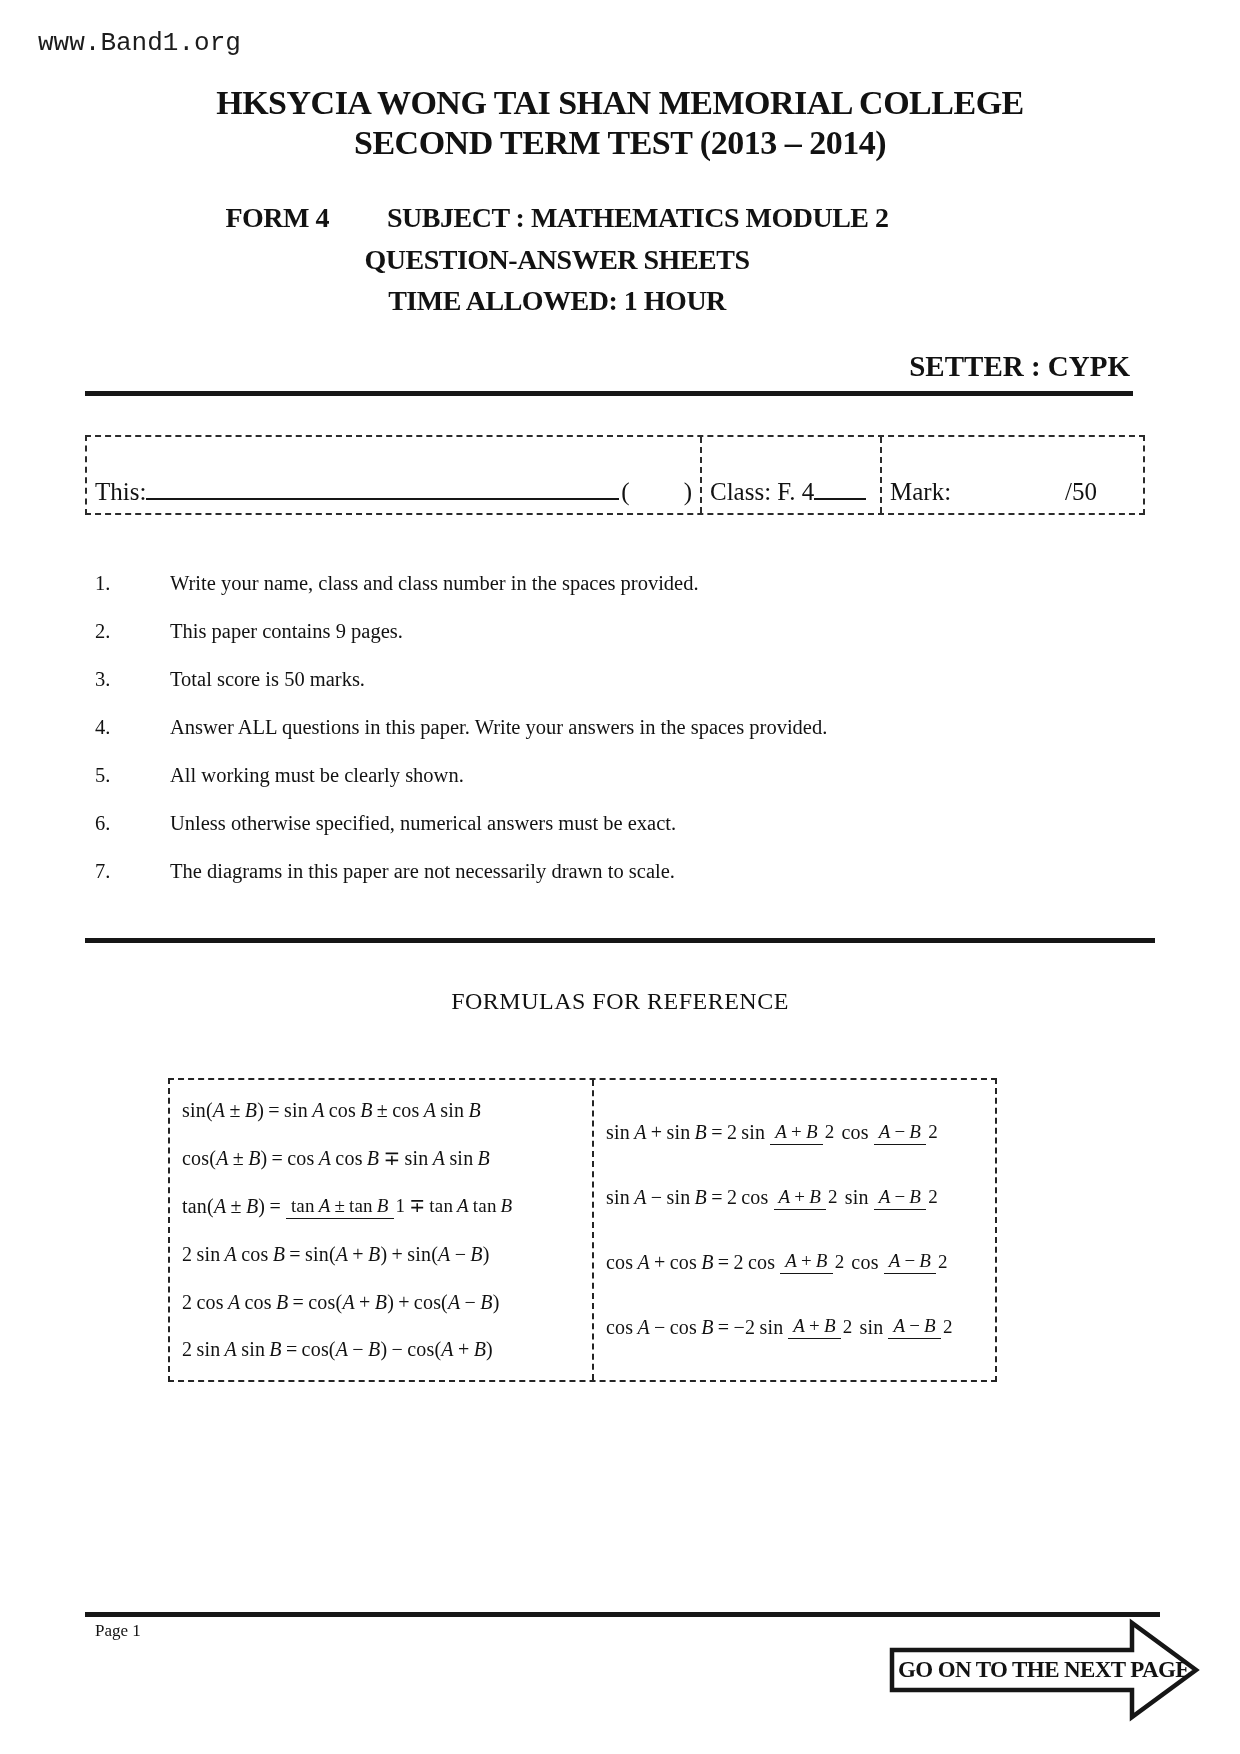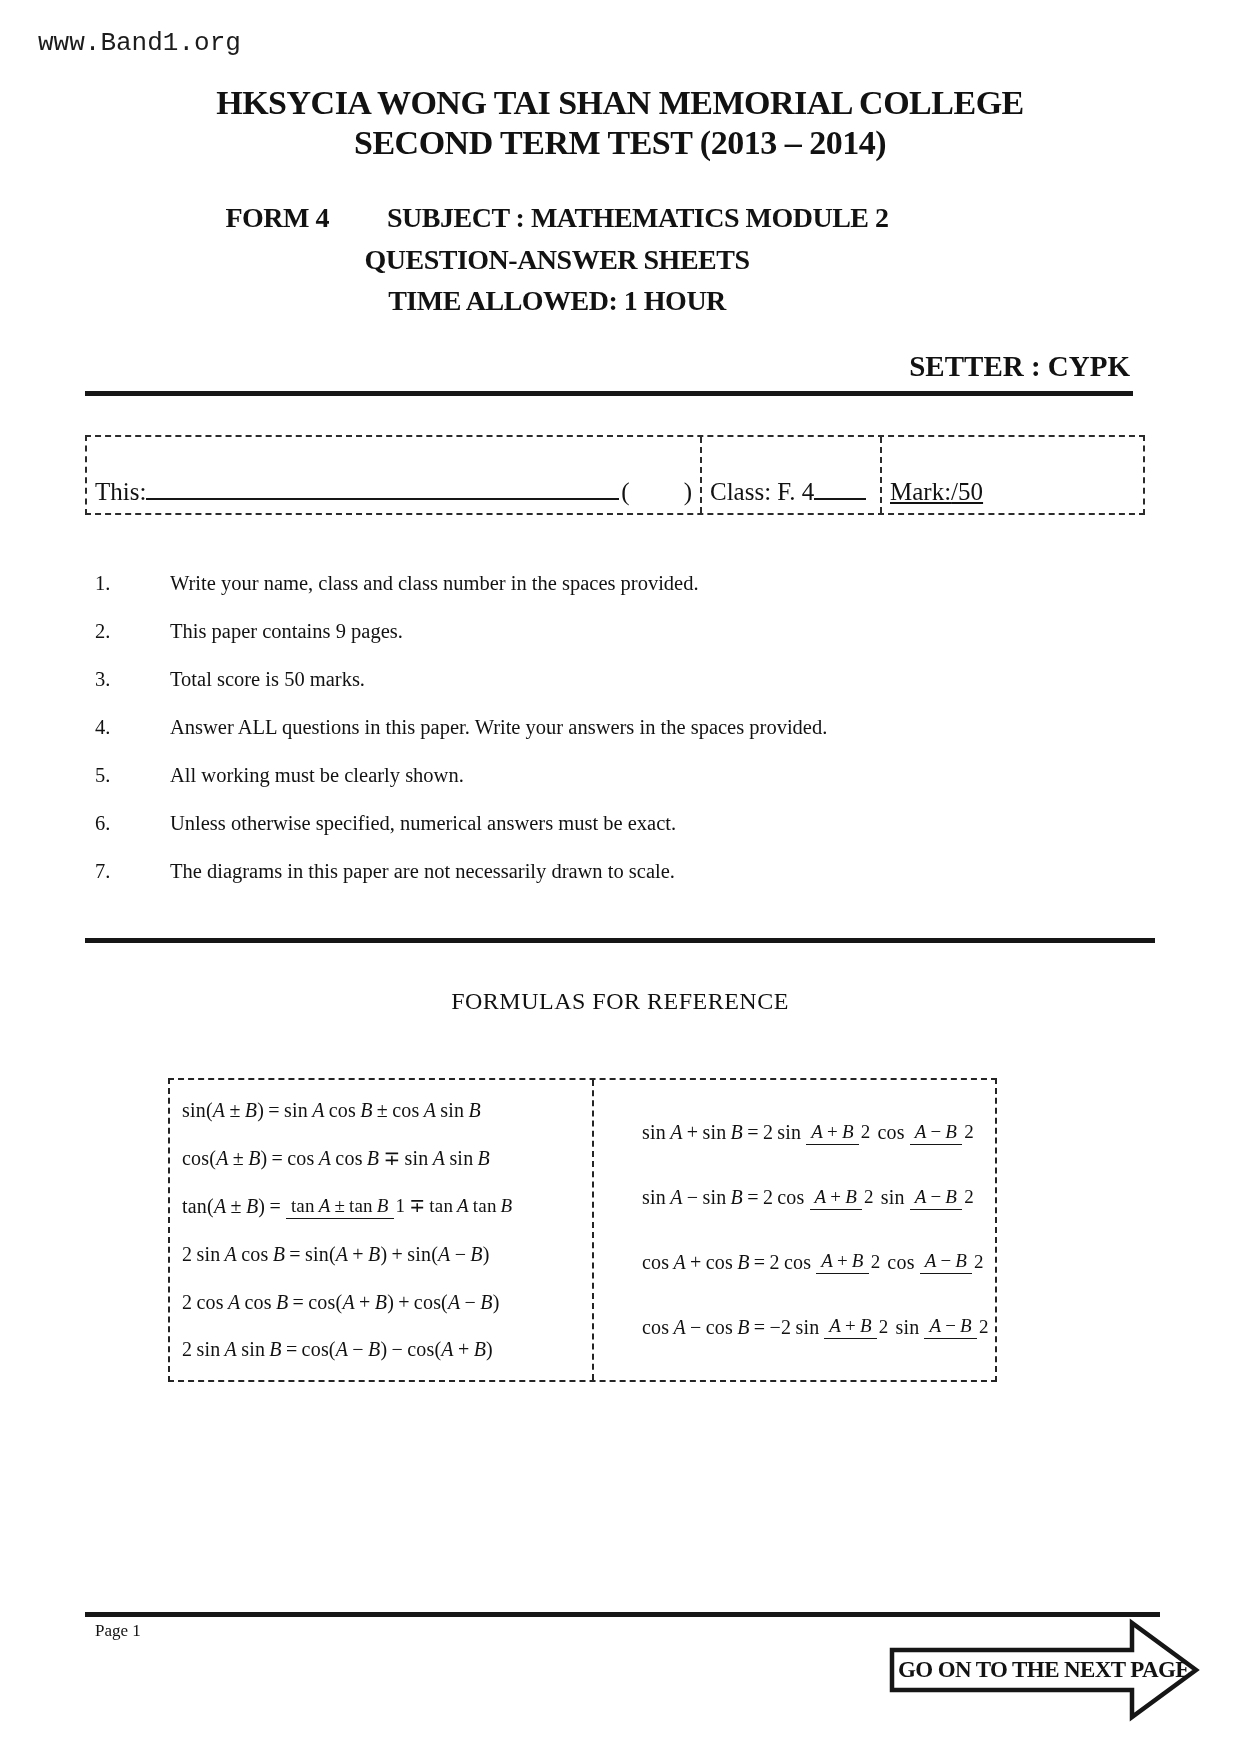--- a/index.html
+++ b/index.html
@@ -33,41 +33,41 @@
   .infobox{
     left:85px;top:435px;width:1060px;height:80px;
     border:2px dashed #2b2b2b;box-sizing:border-box;font-size:25px;
   }
   .vdiv{position:absolute;top:0;bottom:0;border-left:2px dashed #2b2b2b;}
   .vdiv1{left:613px;}
   .vdiv2{left:793px;}
   .cell{position:absolute;bottom:7px;display:flex;align-items:baseline;white-space:nowrap;}
   .cell1{left:8px;width:597px;}
   .cell2{left:623px;width:166px;}
-  .cell3{left:803px;right:46px;justify-content:flex-start;text-decoration:underline;}
+  .cell3{left:803px;right:46px;justify-content:space-between;}
   .u{flex:1 1 auto;border-bottom:2px solid #161616;min-width:30px;align-self:baseline;height:1px;}
   .u2{flex:0 0 auto;width:52px;border-bottom:2px solid #161616;height:1px;}
   .pgap{display:inline-block;width:54px;}
   .popen{margin-left:2px;}
 
   .instr{left:95px;top:572px;width:1020px;font-size:20.5px;}
   .irow{display:flex;align-items:baseline;line-height:22px;margin-bottom:26px;}
   .inum{flex:0 0 38px;}
   .itext{flex:1 1 auto;margin-left:37px;}
 
   .ftitle{top:988px;font-size:24px;letter-spacing:0.5px;}
 
   .fbox{
     left:168px;top:1078px;width:829px;height:304px;
     border:2px dashed #242424;box-sizing:border-box;
   }
   .fdiv{position:absolute;left:422px;top:0;bottom:0;border-left:2px dashed #242424;}
   .fcol{position:absolute;top:0;bottom:0;display:flex;flex-direction:column;justify-content:space-evenly;}
   .fcolL{left:12px;width:400px;gap:6px;}
-  .fcolR{left:436px;right:6px;margin-left:36px;}
+  .fcolR{left:436px;right:6px;}
   .frow{font-size:20px;white-space:nowrap;display:flex;align-items:center;word-spacing:-1px;letter-spacing:0.2px;}
   .frow i{font-style:italic;}
   .ft{display:inline-block;}
   .frac{display:inline-flex;flex-direction:row;align-items:center;margin:0 5px;font-size:19px;line-height:1.2;}
   .frac .num{border-bottom:1.7px solid #161616;padding:0 5px;}
   .frac .den{padding:0 2px;}
 
   .pageno{left:95px;top:1621px;font-size:17px;}
 
   .arrow-svg{left:885px;top:1616px;width:320px;height:108px;}

